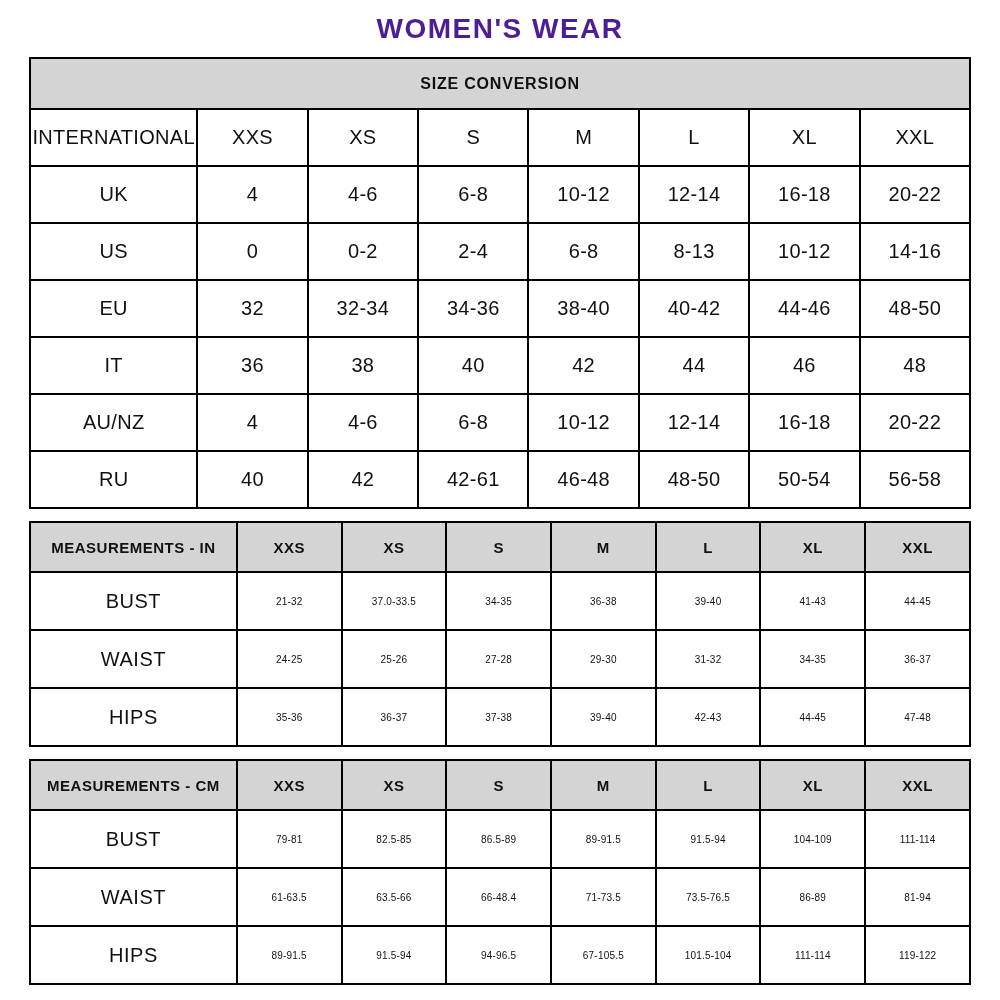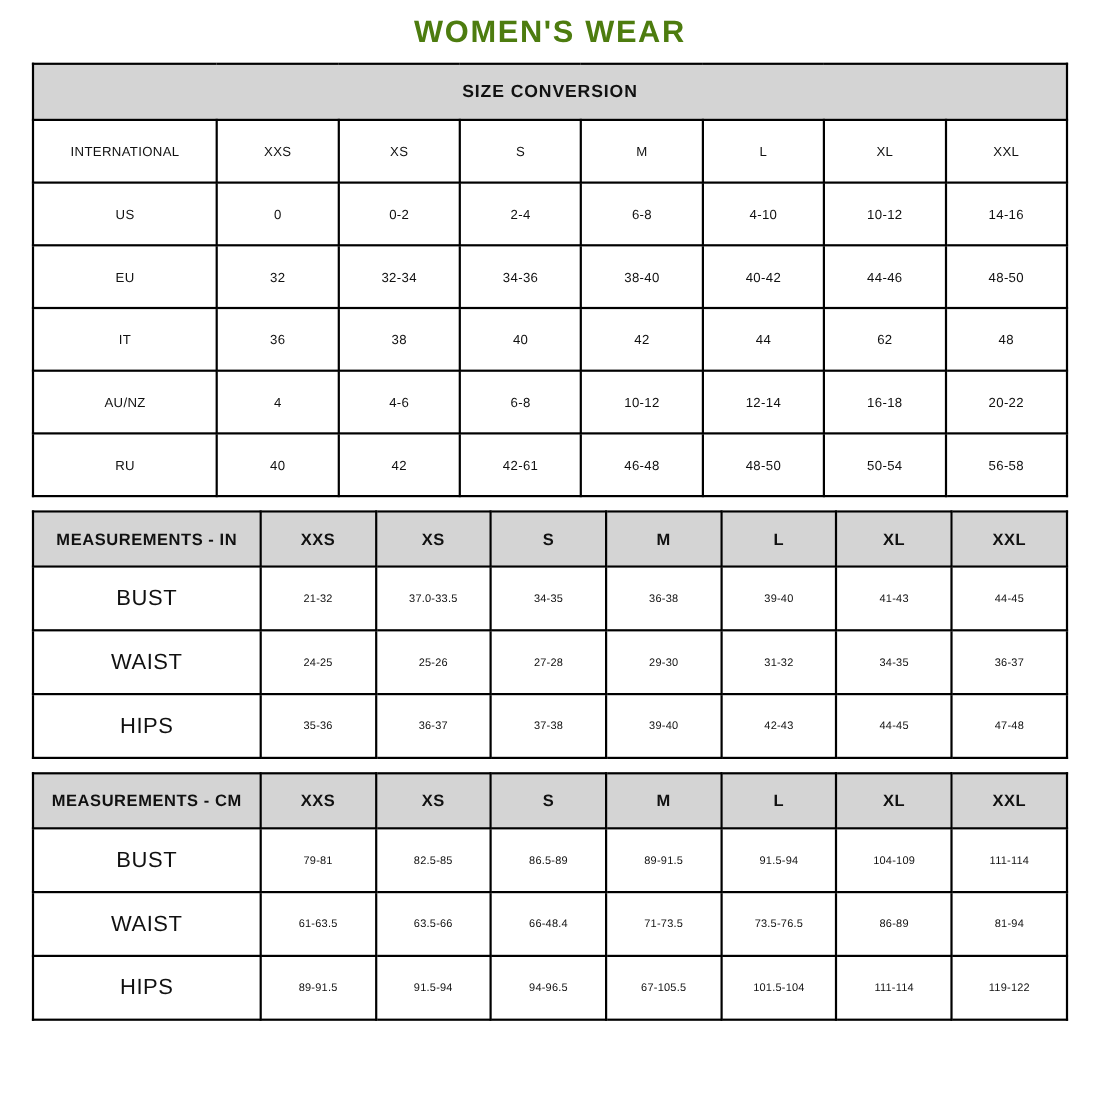--- a/index.html
+++ b/index.html
@@ -3,37 +3,37 @@
 <meta charset="utf-8">
 <style>
   html,body { margin:0; padding:0; }
   body {
     width:1000px; height:1000px; background:#ffffff;
     font-family:"Liberation Sans", sans-serif; color:#111111;
     -webkit-font-smoothing:antialiased;
   }
   .title {
     text-align:center; font-size:28px; font-weight:bold;
-    letter-spacing:1.5px; margin:13px 0 12px 0; color:#4d7c0f;
+    letter-spacing:1.5px; margin:13px 0 12px 0; color:#4c1d95;
   }
   table {
     border-collapse:collapse; table-layout:fixed;
     width:942px; margin:0 auto 12px auto; background:#ffffff;
   }
   td, th {
     border:2px solid #000000; text-align:center; vertical-align:middle;
     padding:0; overflow:hidden; white-space:nowrap;
   }
   
   .banner {
     background:#d4d4d4; font-weight:bold; font-size:16px;
     letter-spacing:0.8px; height:49px;
   }
   
-  .conv td { height:55px; font-size:12px; letter-spacing:0.3px;border-radius:18px; }
+  .conv td { height:55px; font-size:20px; letter-spacing:0.3px;border-radius:18px; }
   .conv .c-label { width:17.8%; }
   
   .meas .c-label { width:22%; }
   .meas thead th { background:#d4d4d4; height:48px; font-size:15px; font-weight:bold; letter-spacing:0.5px; }
   .meas td { height:56px; font-size:10px; letter-spacing:0.2px; }
   .meas td.lab { font-size:20px; letter-spacing:0.5px; }
 </style>
 </head>
 <body>
 
@@ -62,47 +62,57 @@
         <td>INTERNATIONAL</td>
         <td>XXS</td>
         <td>XS</td>
         <td>S</td>
         <td>M</td>
         <td>L</td>
         <td>XL</td>
         <td>XXL</td>
       </tr>
       <tr>
+        <td>UK</td>
+        <td>4</td>
+        <td>4-6</td>
+        <td>6-8</td>
+        <td>10-12</td>
+        <td>12-14</td>
+        <td>16-18</td>
+        <td>20-22</td>
+      </tr>
+      <tr>
         <td>US</td>
         <td>0</td>
         <td>0-2</td>
         <td>2-4</td>
         <td>6-8</td>
-        <td>4-10</td>
+        <td>8-13</td>
         <td>10-12</td>
         <td>14-16</td>
       </tr>
       <tr>
         <td>EU</td>
         <td>32</td>
         <td>32-34</td>
         <td>34-36</td>
         <td>38-40</td>
         <td>40-42</td>
         <td>44-46</td>
         <td>48-50</td>
       </tr>
       <tr>
         <td>IT</td>
         <td>36</td>
         <td>38</td>
         <td>40</td>
         <td>42</td>
         <td>44</td>
-        <td>62</td>
+        <td>46</td>
         <td>48</td>
       </tr>
       <tr>
         <td>AU/NZ</td>
         <td>4</td>
         <td>4-6</td>
         <td>6-8</td>
         <td>10-12</td>
         <td>12-14</td>
         <td>16-18</td>

